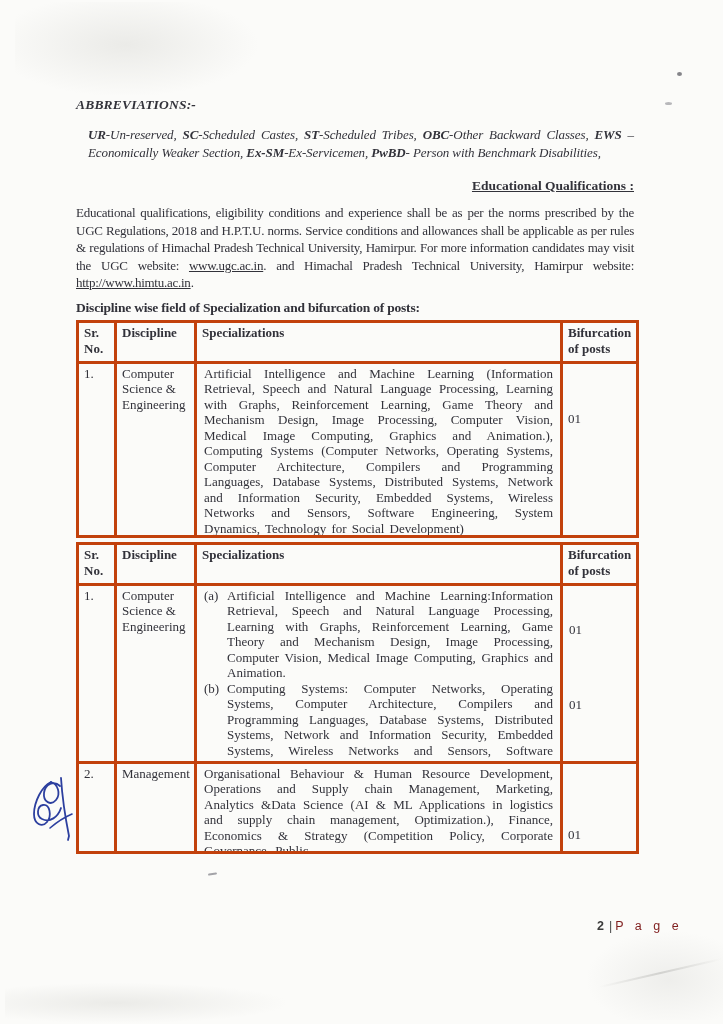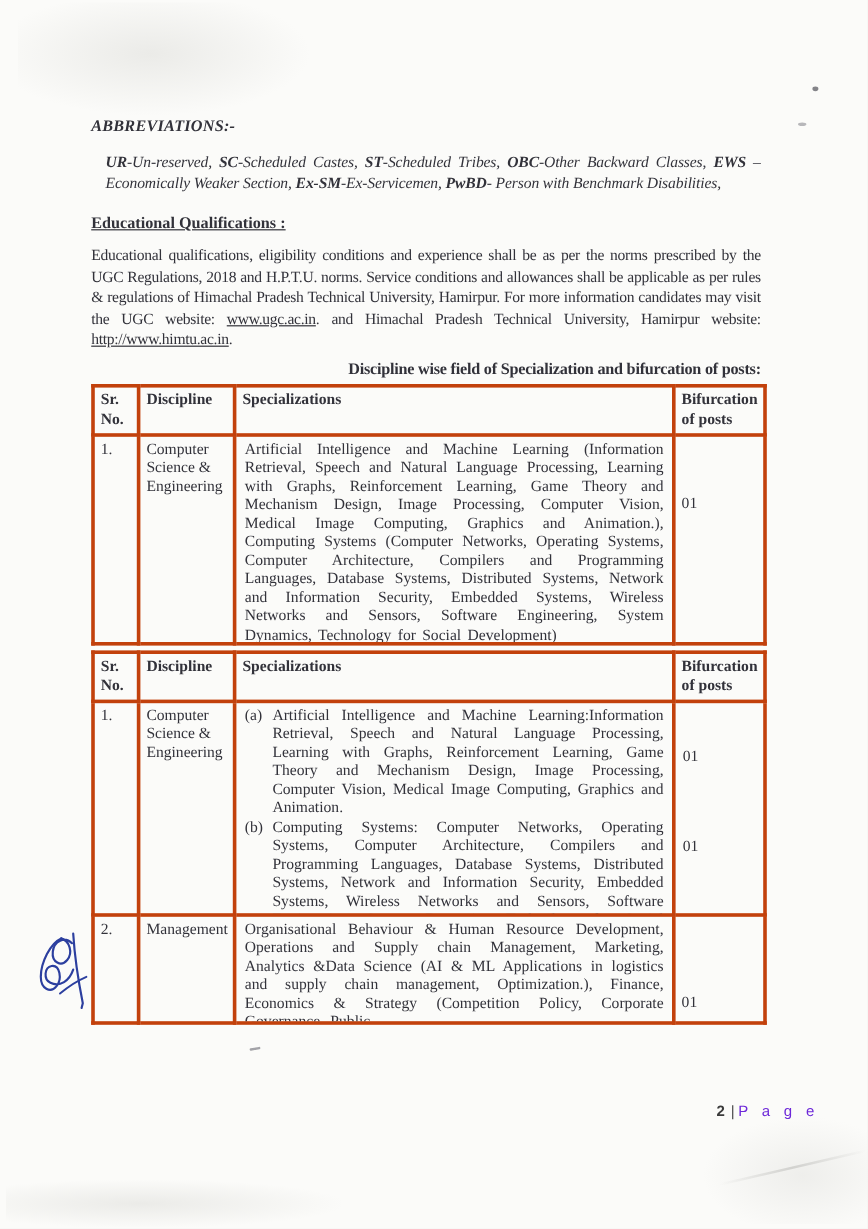--- a/index.html
+++ b/index.html
@@ -60,29 +60,29 @@
     font-size: 13px;
     line-height: 17.5px;
     letter-spacing: -0.25px;
     text-align: justify;
   }
   .p-intro { margin-top: 16px; }
   .h-edu {
     margin: 17px 0 0 0;
     font-size: 13.5px;
     font-weight: bold;
+    text-align: right;
   }
   .h-edu .ul { text-decoration: underline; }
   .p-edu { margin-top: 10px; }
   .h-disc {
     margin: 8px 0 0 0;
     font-size: 13.5px;
     font-weight: bold;
     letter-spacing: -0.2px;
-    text-align: right;
   }
   .h-sub {
     margin: 2px 0 0 0;
     padding-left: 25px;
     font-size: 13.5px;
     font-weight: bold;
   }
   .h-sub-b { margin-top: 13px; }
 
   
@@ -130,21 +130,21 @@
     position: absolute;
     left: 597px;
     top: 919px;
     font-family: "Liberation Sans", sans-serif;
     font-size: 12.5px;
     color: #3b3b3b;
     white-space: nowrap;
   }
   .pn-n { font-weight: bold; }
   .pn-sep { margin: 0 3px 0 5px; color: #4a4a4a; }
-  .pn-label { color: #6d28d9; letter-spacing: 4px; }
+  .pn-label { color: #7f1d1d; letter-spacing: 4px; }
 
   .signature {
     position: absolute;
     left: 24px;
     top: 772px;
     width: 54px;
     height: 82px;
   }
 </style>
 </head>

